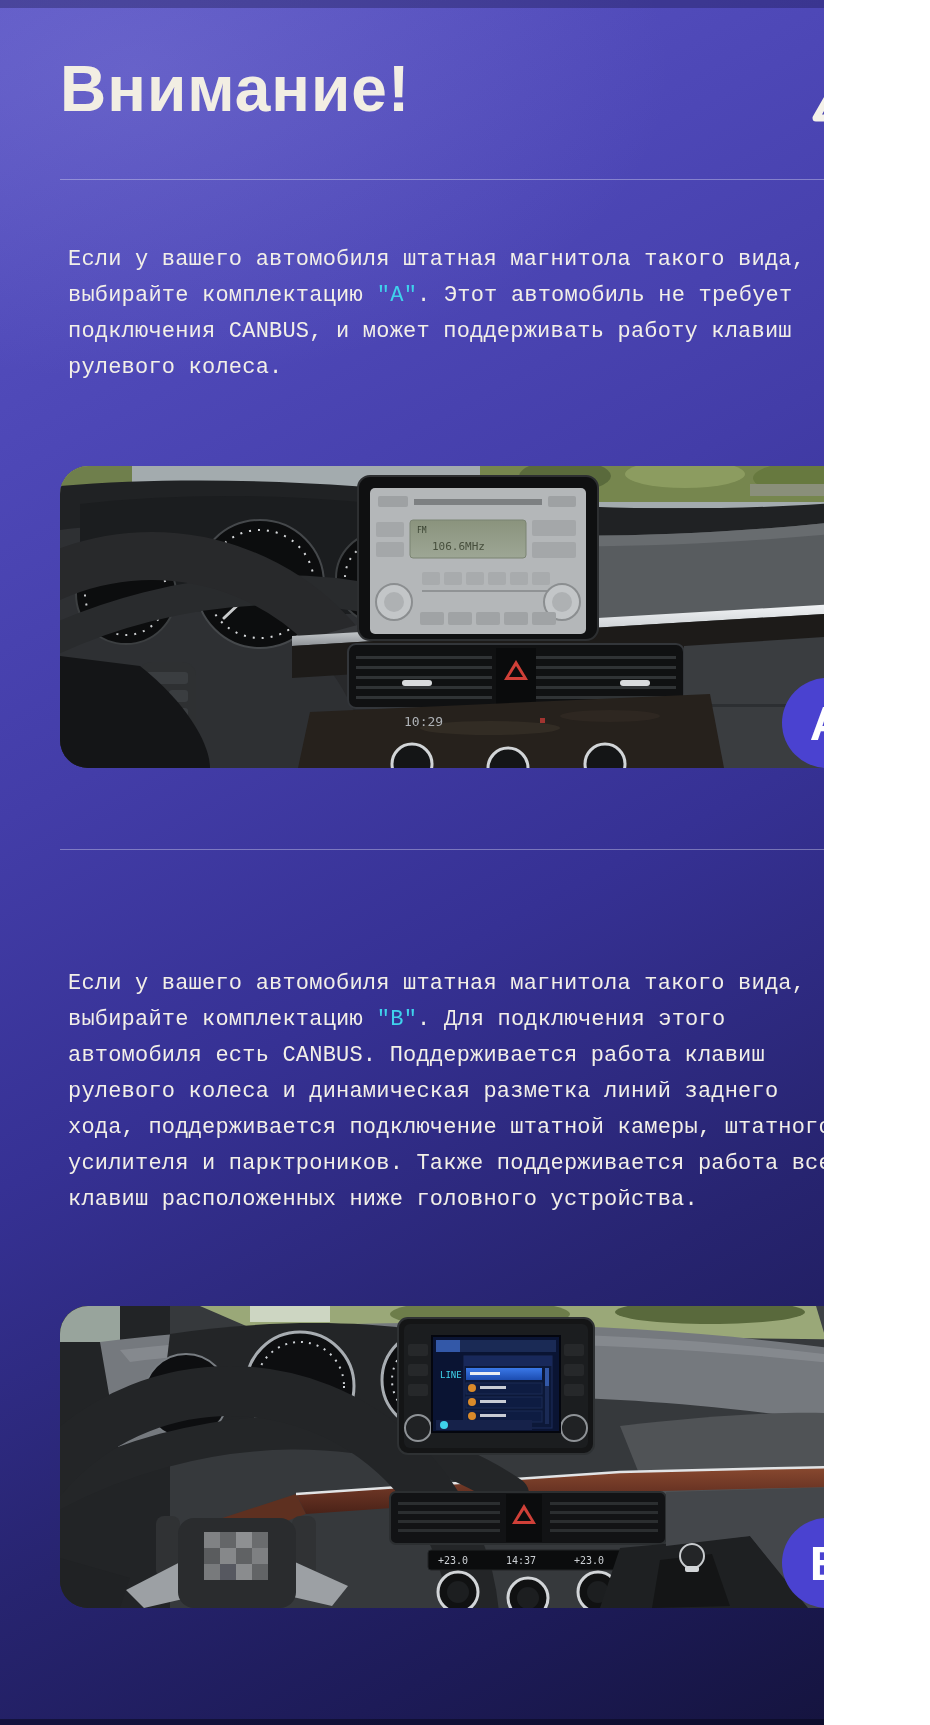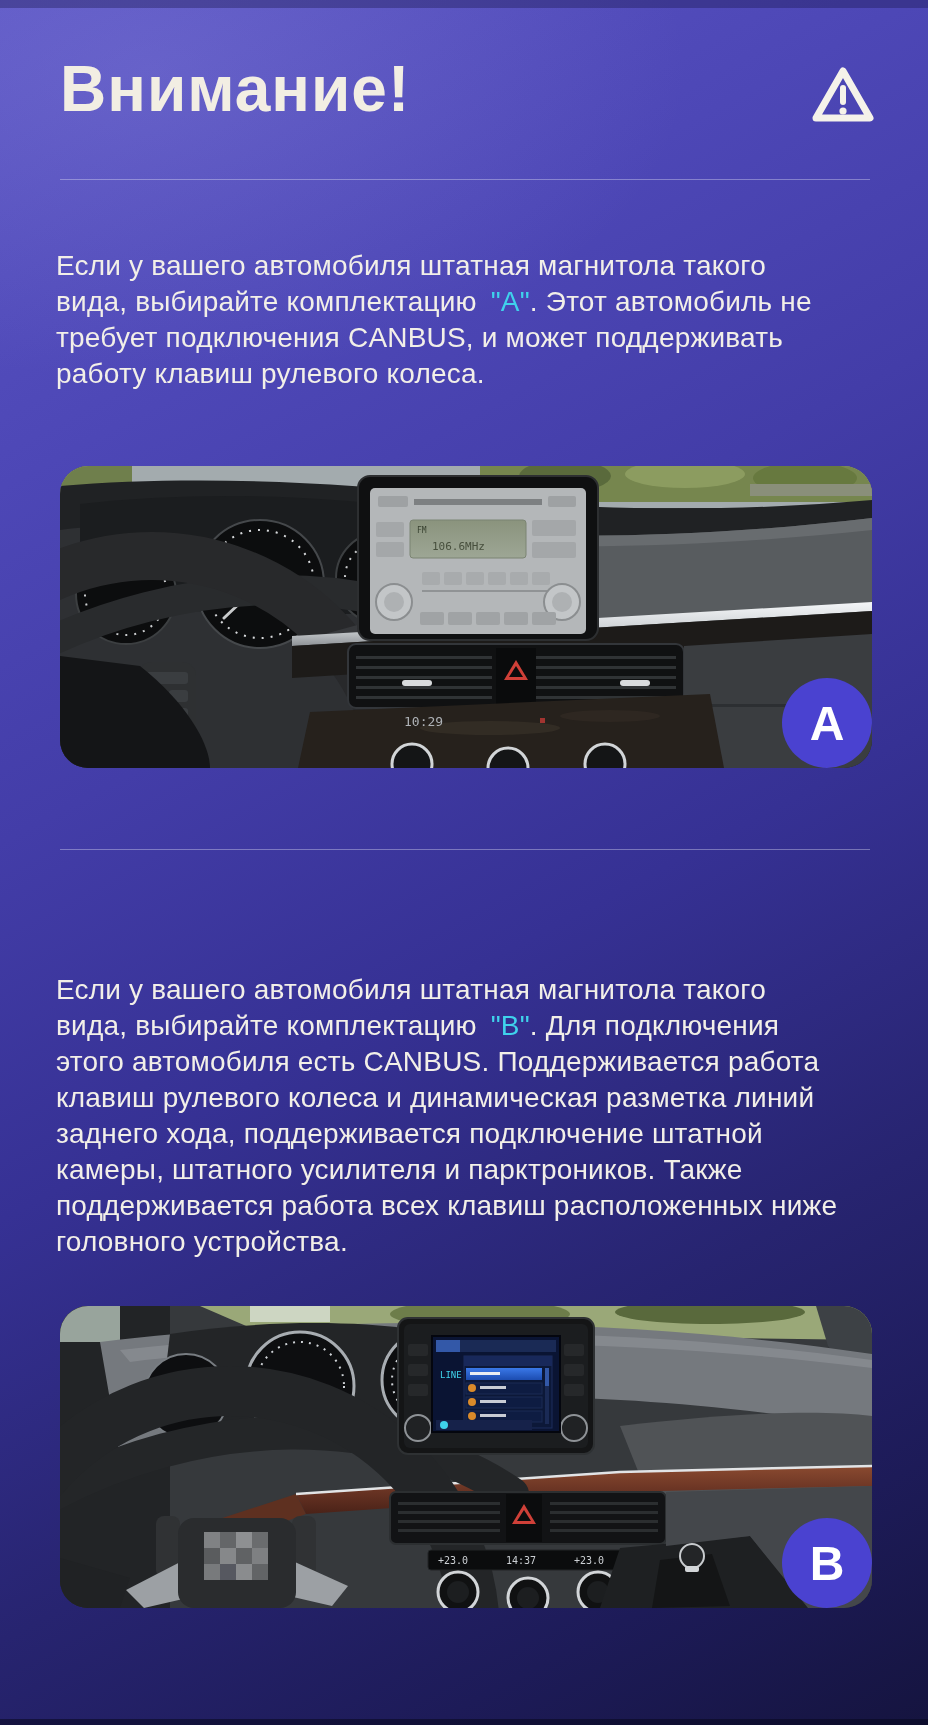--- a/index.html
+++ b/index.html
@@ -1,28 +1,28 @@
 <!DOCTYPE html>
 <html lang="ru"><head>
 <meta charset="utf-8">
 <style>
   html,body{margin:0;padding:0;}
   body{width:930px;height:1725px;overflow:hidden;font-family:"Liberation Sans",sans-serif;}
-  .canvas{position:relative;width:928px;height:1725px;overflow:hidden;
+  .canvas{position:relative;width:824px;height:1725px;overflow:hidden;
     background:
       radial-gradient(900px 520px at 16% 4%, rgba(160,158,235,.22), transparent 60%),
       linear-gradient(152deg,#5b55c4 0%,#4d47b6 22%,#433da8 38%,#363194 55%,#272470 74%,#1d1b58 88%,#15143f 100%);}
   .strip-top{position:absolute;left:0;top:0;width:100%;height:8px;background:rgba(24,21,72,.35);}
   .strip-bottom{position:absolute;left:0;bottom:0;width:100%;height:6px;background:rgba(8,8,30,.55);}
   .page-title{position:absolute;left:60px;top:56px;font-size:64px;line-height:66px;font-weight:700;
     letter-spacing:1px;color:#f2eee3;}
   .warn-icon{position:absolute;left:810px;top:64px;width:66px;height:64px;}
   .divider{position:absolute;left:60px;width:810px;height:1px;background:rgba(228,228,246,.38);}
   .d1{top:179px;} .d2{top:849px;}
-  .para{position:absolute;left:56px;width:784px;font-size:28px;line-height:36px;color:#f2efe8;letter-spacing:.2px;}
+  .para{position:absolute;left:68px;width:784px;font-size:22px;line-height:36px;color:#f2efe8;letter-spacing:.2px;font-family:Liberation Mono, monospace;}
   .p1{top:220px;} .p2{top:944px;}
   .hl{color:#3fd2ec;margin-left:14px;}
   .photo{position:absolute;left:60px;width:812px;height:302px;border-radius:28px;overflow:hidden;background:#2e3033;}
   .ph-a{top:466px;} .ph-b{top:1306px;}
   .photo svg{display:block;}
   .photo text{font-family:"DejaVu Sans Mono",monospace;}
   .badge{position:absolute;width:90px;height:90px;border-radius:50%;background:#4a42d0;
     display:flex;align-items:center;justify-content:center;color:#ffffff;font-size:48px;font-weight:700;}
   .bg-a{left:782px;top:678px;} .bg-b{left:782px;top:1518px;}
 </style>

